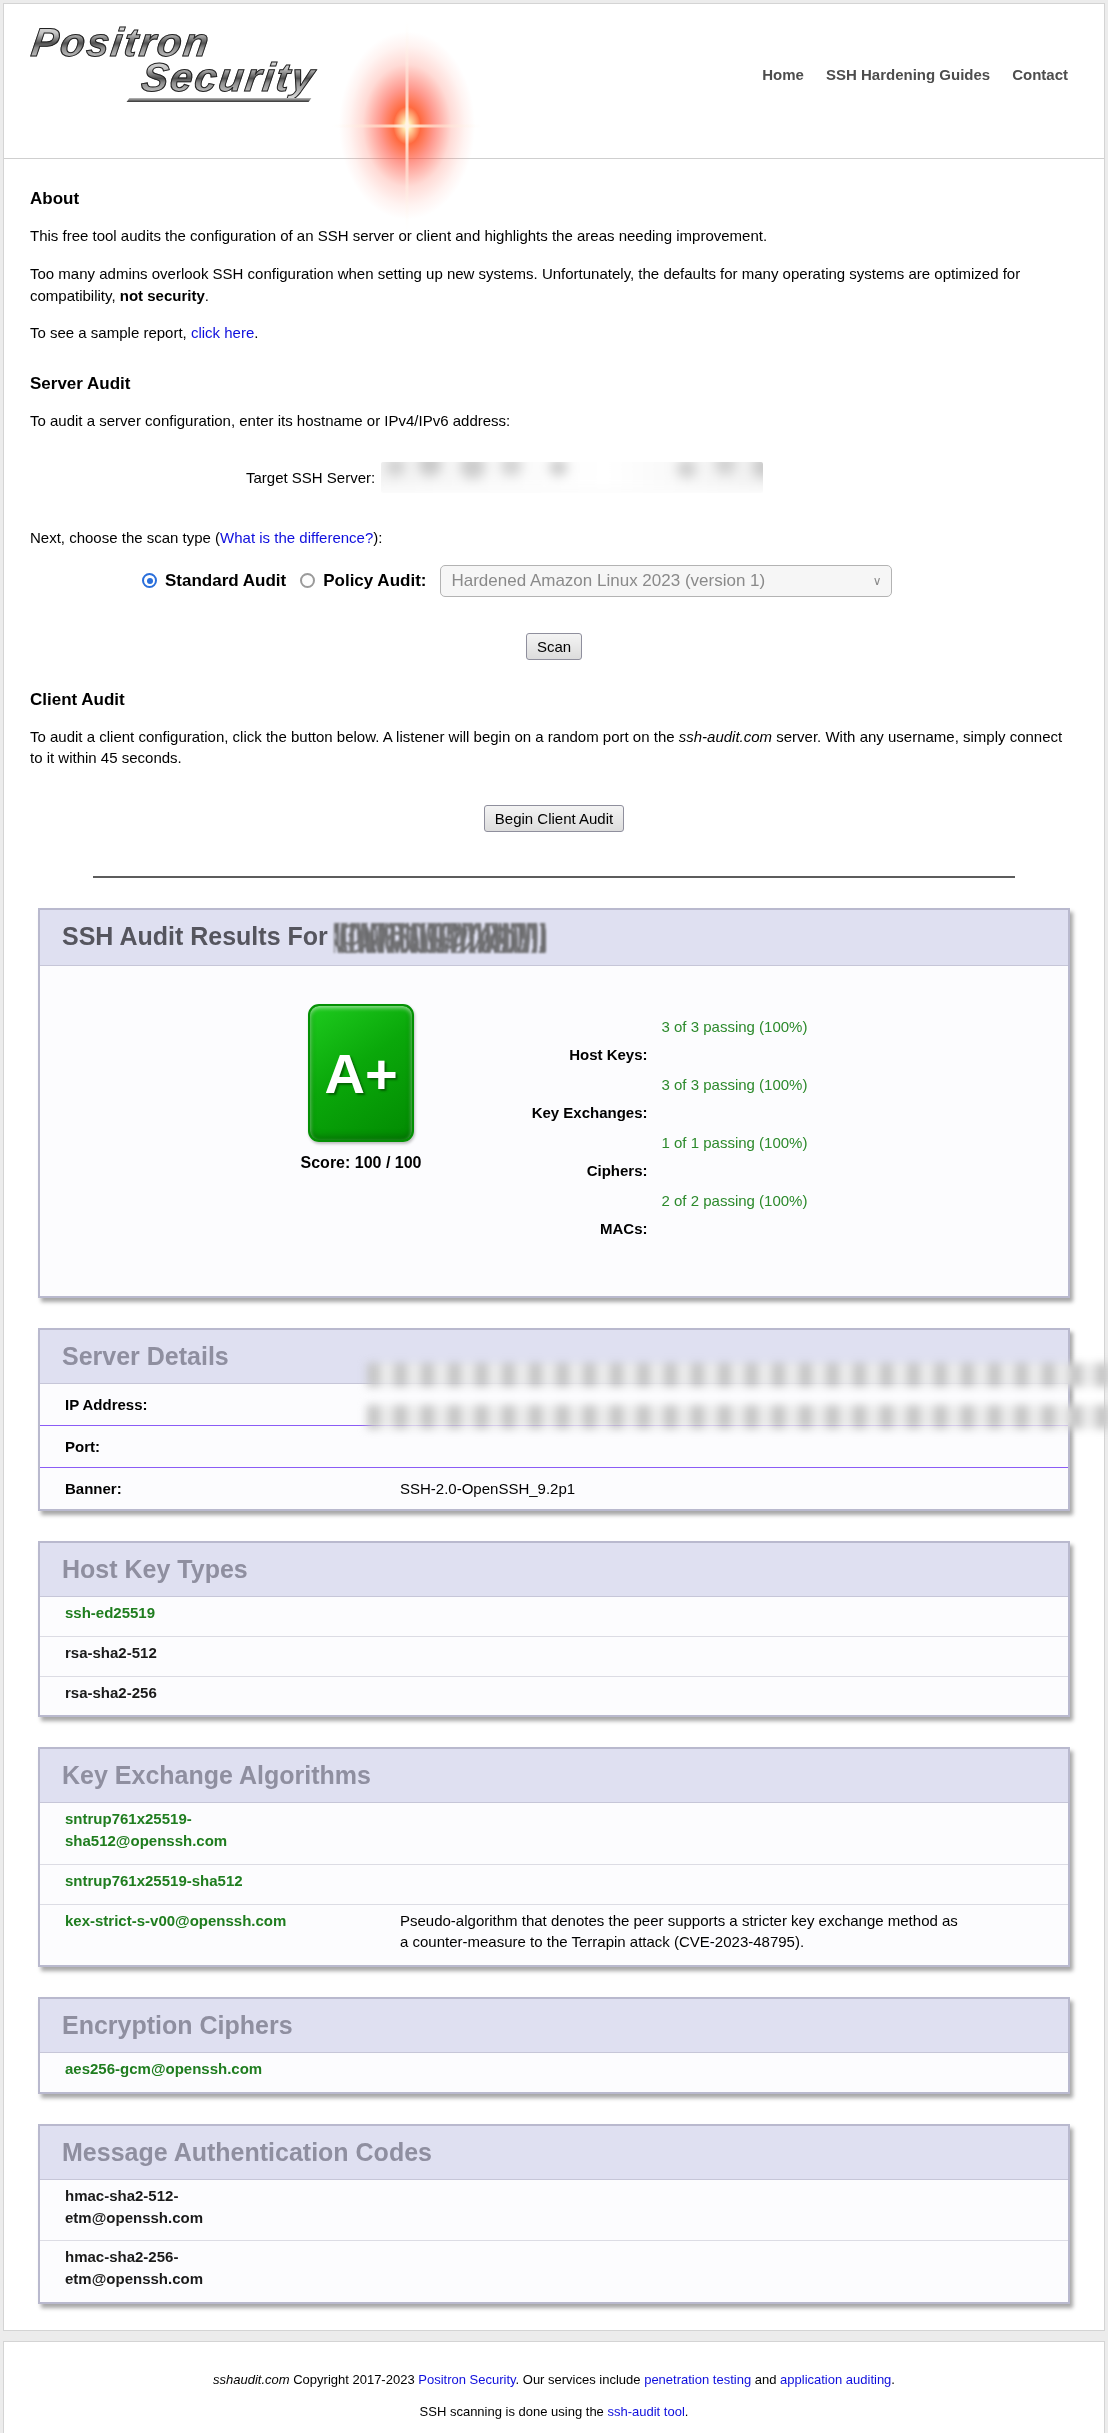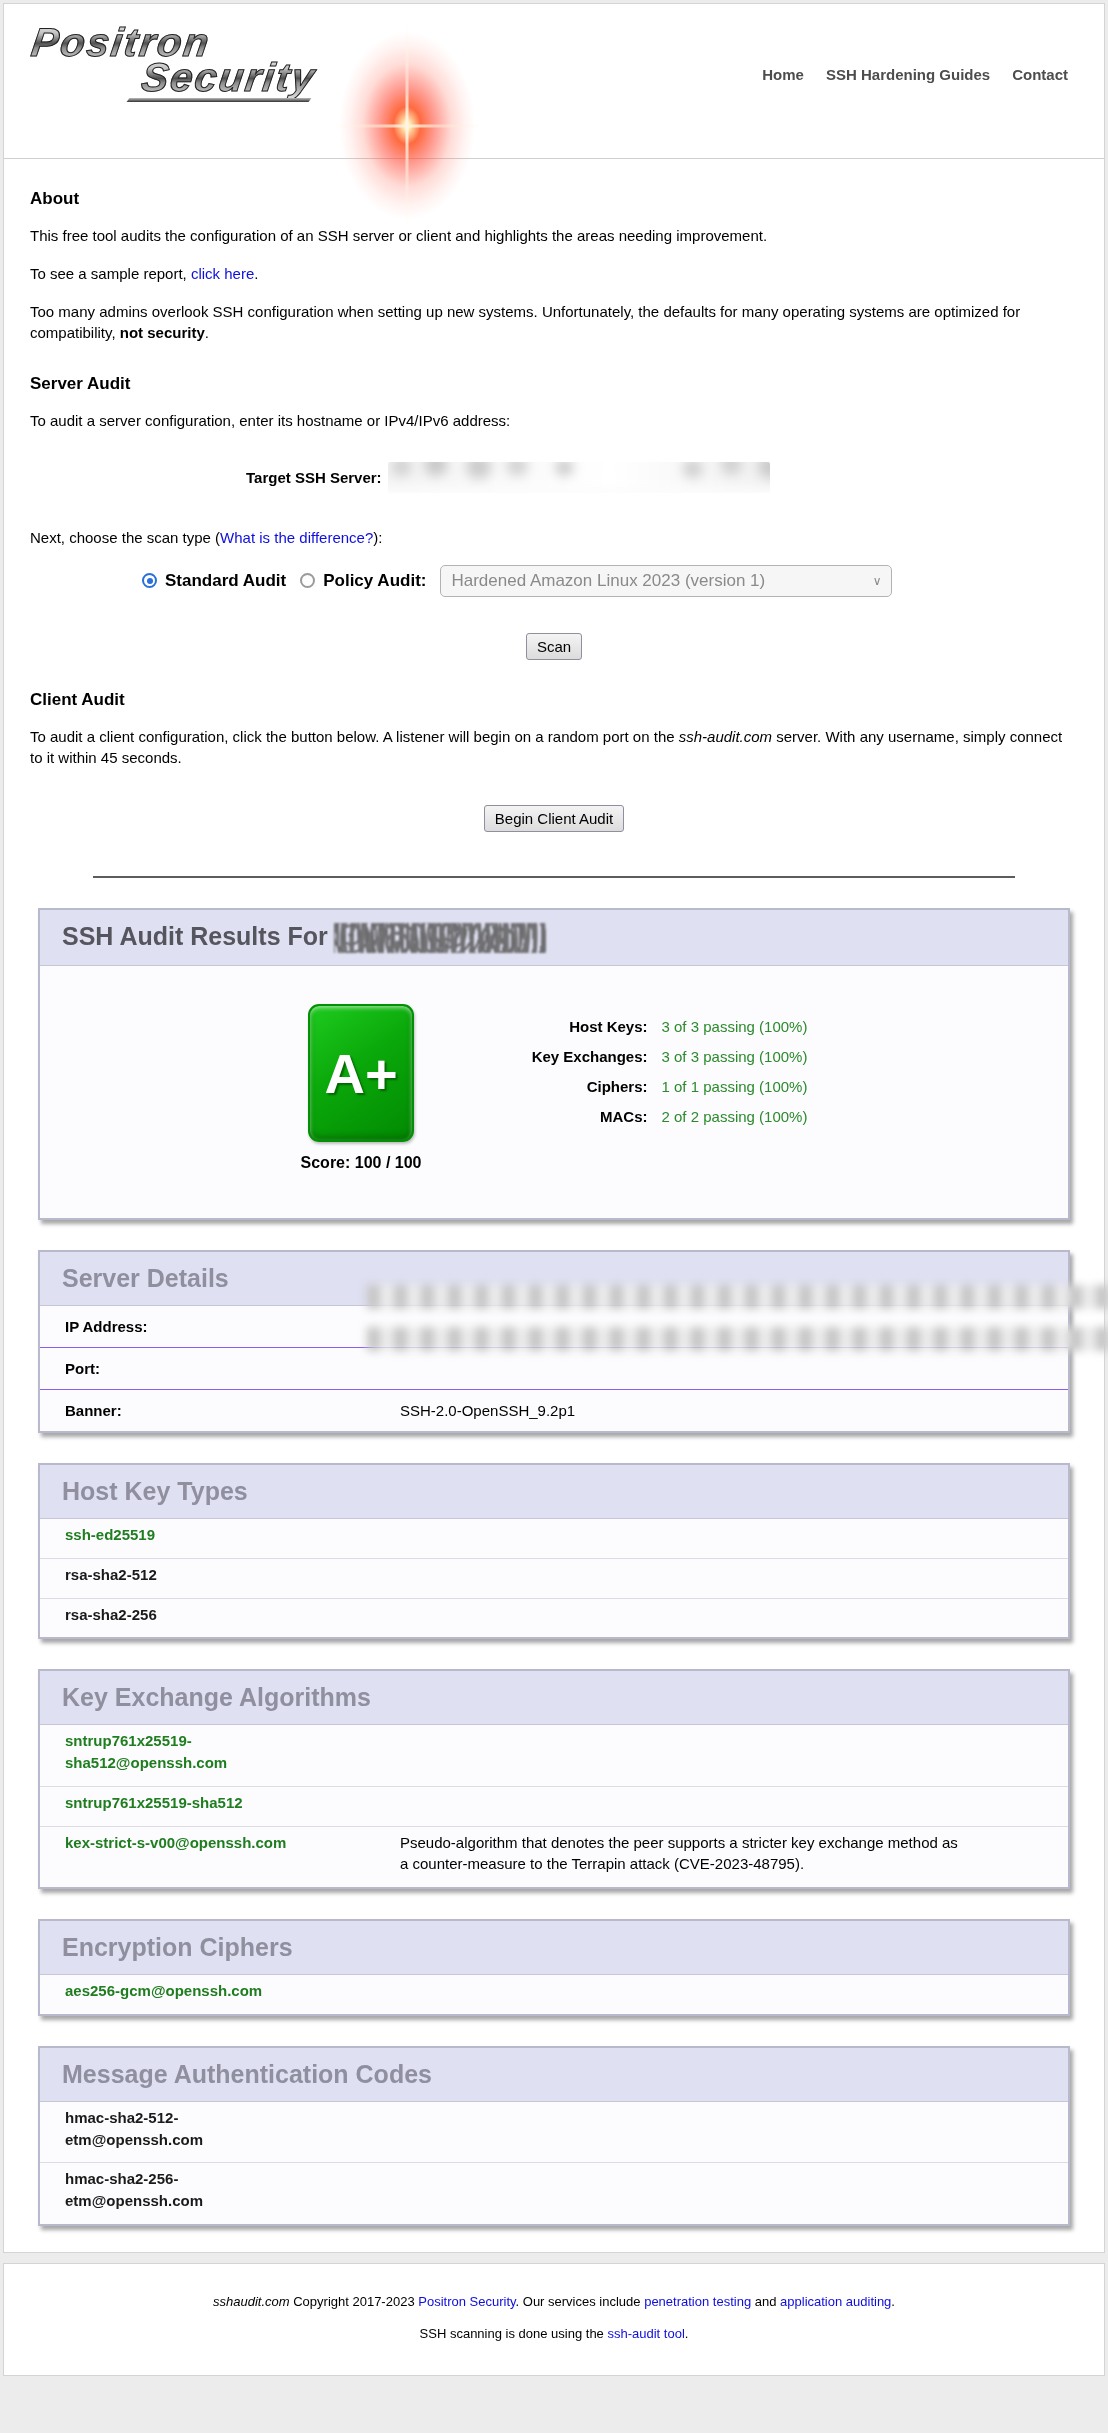--- a/index.html
+++ b/index.html
@@ -34,21 +34,21 @@
 
   
   .content { padding: 0 26px; }
   h2.sec { font-size: 17px; font-weight: bold; margin: 30px 0 6px; }
   p.body-text { margin: 16px 0; line-height: 1.45; }
   a.t-link { color: #0e0edd; text-decoration: none; cursor: pointer; }
   .em { font-style: italic; }
   .b { font-weight: bold; }
 
   .target-row { display: flex; align-items: center; margin: 30px 0 34px 216px; }
-  .target-row .lbl { font-weight: bold; margin-right: 6px; }
+  .target-row .lbl { font-weight: normal; margin-right: 6px; }
   .blur-box { width: 382px; height: 31px; overflow: hidden; border-radius: 2px; background:#fdfdfd; }
   .blur-box .blobs { width: 112%; height: 130%; margin: -4% -3%; filter: blur(6px);
     background:
       radial-gradient(circle at 6% 50%, #cfcfcf 0 9px, transparent 10px),
       radial-gradient(circle at 14% 45%, #c8c8c8 0 11px, transparent 12px),
       radial-gradient(circle at 24% 50%, #cccccc 0 12px, transparent 13px),
       radial-gradient(circle at 33% 48%, #d2d2d2 0 10px, transparent 11px),
       radial-gradient(circle at 44% 52%, #c6c6c6 0 8px, transparent 9px),
       radial-gradient(circle at 74% 55%, #cdcdcd 0 9px, transparent 10px),
       radial-gradient(circle at 83% 45%, #d0d0d0 0 10px, transparent 11px),
@@ -90,21 +90,21 @@
   .grade-area { display: flex; justify-content: center; align-items: flex-start; gap: 58px; padding: 38px 0 46px; }
   .grade-col { text-align: center; }
   .grade-badge { width: 106px; height: 138px; margin: 0 auto; border-radius: 11px;
     background: linear-gradient(145deg, #1ecb1e 0%, #0aa80a 45%, #028a02 100%);
     border: 2px solid #049004; box-shadow: inset 0 2px 4px rgba(255,255,255,.55), inset 0 -4px 6px rgba(0,60,0,.35), 1px 2px 3px rgba(0,0,0,.25);
     display: flex; align-items: center; justify-content: center; }
   .grade-letter { color: #fff; font-size: 56px; font-weight: bold; text-shadow: 2px 2px 2px rgba(0,60,0,.6); }
   .grade-score { font-weight: bold; font-size: 16px; margin-top: 12px; }
   .stats-table { margin-top: 14px; }
   .stat-row { display: flex; margin-bottom: 13px; }
-  .stat-label { width: 168px; text-align: right; font-weight: bold; }
+  .stat-label { width: 168px; text-align: right; font-weight: bold; margin-top: 28px; }
   .stat-value { margin-left: 14px; color: #2c8a2c; }
 
   .drow { display: flex; border-top: 1px solid #8b5cf6; padding: 12px 14px 12px 25px; background: #fcfcfe; }
   .drow:first-of-type { border-top: none; }
   .dlabel { width: 335px; font-weight: bold; flex-shrink: 0; }
   .dvalue { flex: 1; }
   .val-blur { width: 122px; height: 26px; overflow: hidden; border-radius: 3px; }
   .val-blur .blobs { width: 120%; height: 140%; margin: -5%; filter: blur(4px);
     background: repeating-linear-gradient(90deg,#c6c6c6 0 13px,#ececec 13px 27px); }
   .val-blur.short { width: 62px; }
@@ -139,22 +139,22 @@
         <a>SSH Hardening Guides</a>
 
         <a>Contact</a>
       </div>
   </div>
 
   <div class="content">
 
     <h2 class="sec">About</h2>
     <p class="body-text">This free tool audits the configuration of an SSH server or client and highlights the areas needing improvement.</p>
+    <p class="body-text"><span>Too many admins overlook SSH configuration when setting up new systems. Unfortunately, the defaults for many operating systems are optimized for compatibility, </span><span class="b">not security</span><span>.</span></p>
     <p class="body-text"><span>To see a sample report, </span><a class="t-link">click here</a><span>.</span></p>
-    <p class="body-text"><span>Too many admins overlook SSH configuration when setting up new systems. Unfortunately, the defaults for many operating systems are optimized for compatibility, </span><span class="b">not security</span><span>.</span></p>
 
     <h2 class="sec">Server Audit</h2>
     <p class="body-text">To audit a server configuration, enter its hostname or IPv4/IPv6 address:</p>
     <div class="target-row">
       <span class="lbl">Target SSH Server:</span>
       <div class="blur-box">
           <div class="blobs"></div>
         </div>
     </div>
     <p class="body-text scan-type-line"><span>Next, choose the scan type (</span><a class="t-link">What is the difference?</a><span>):</span></p>

